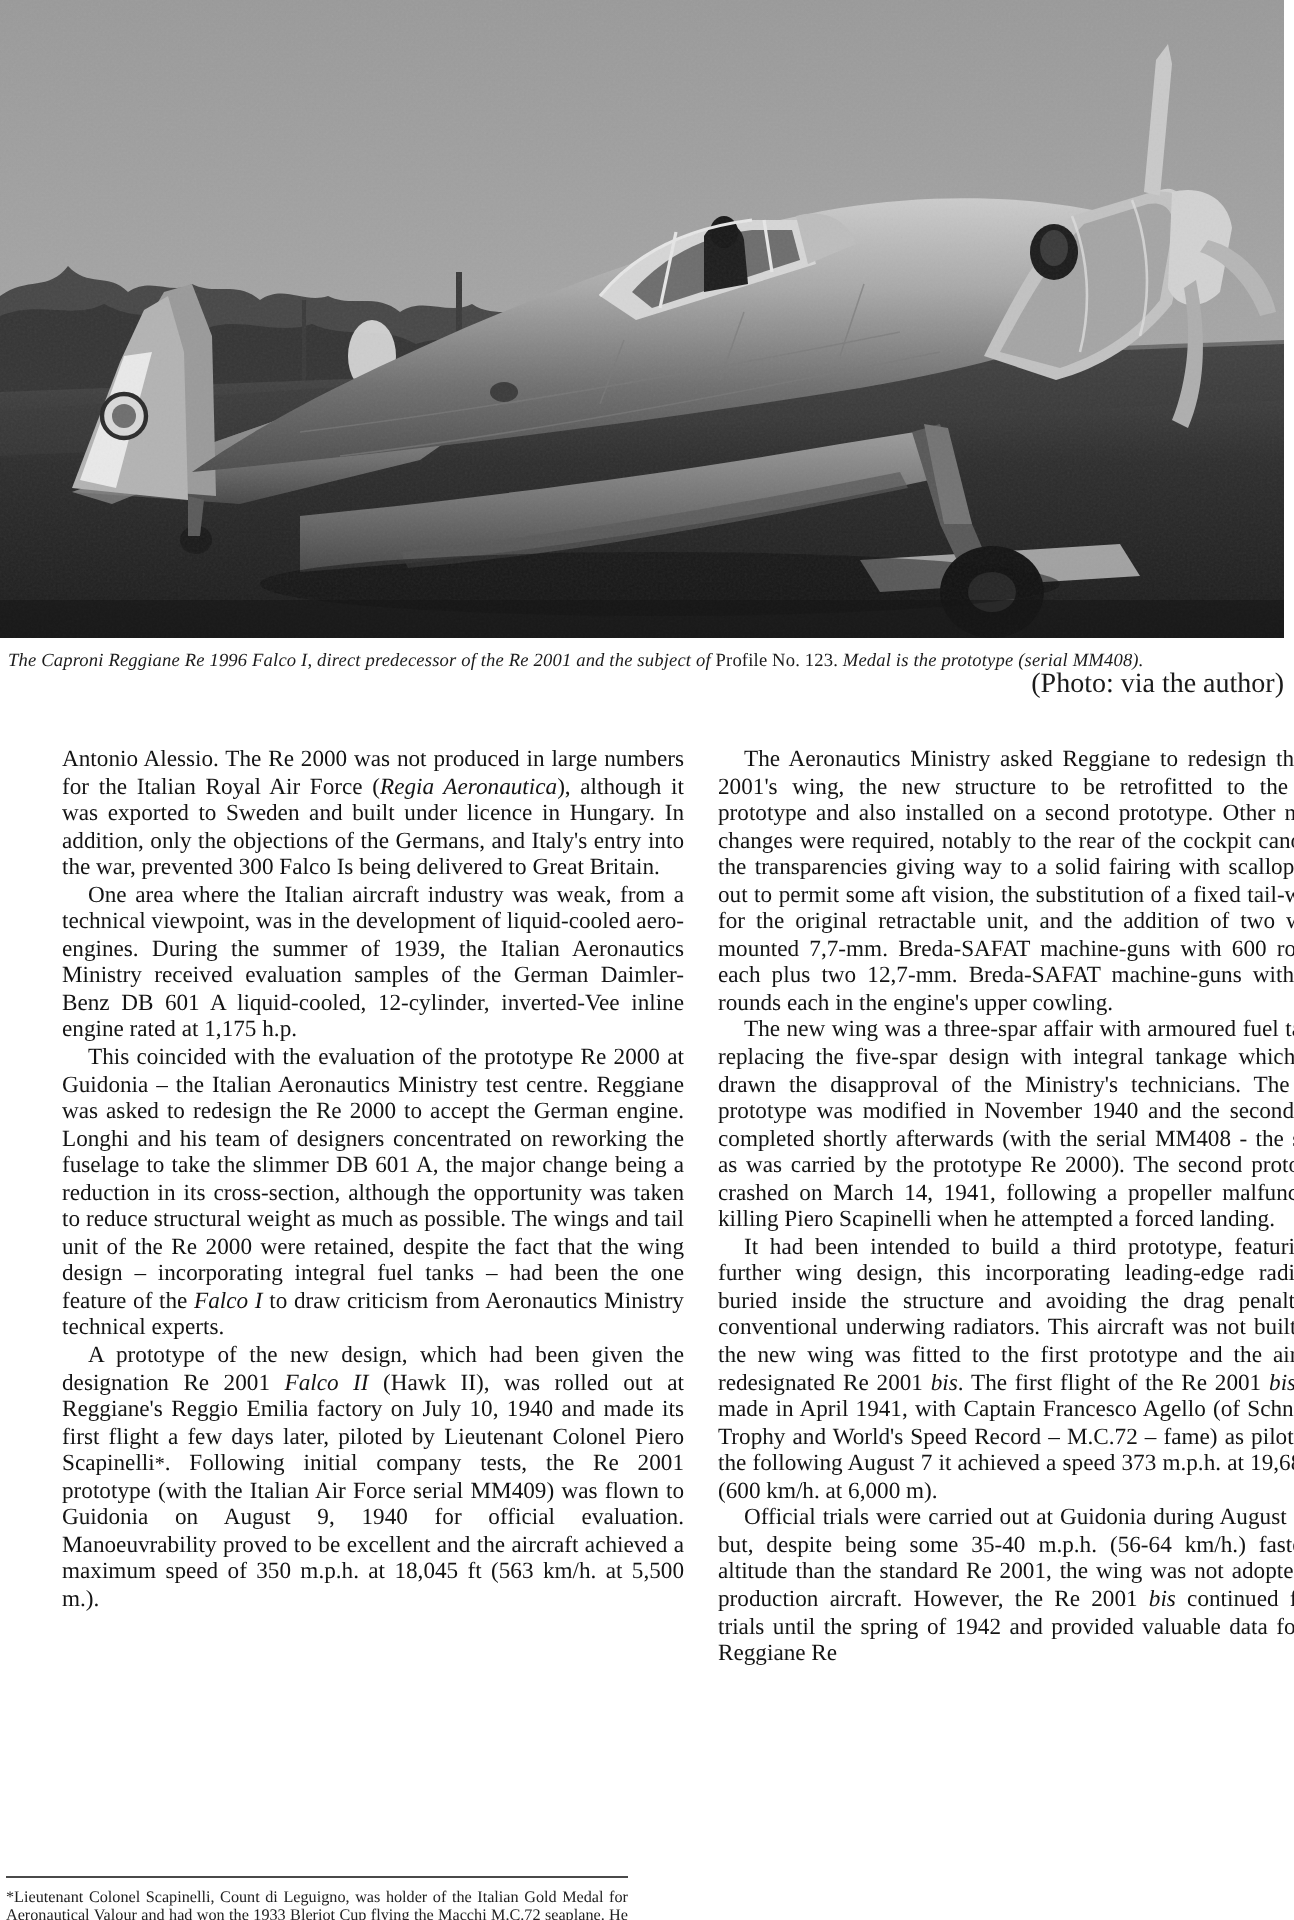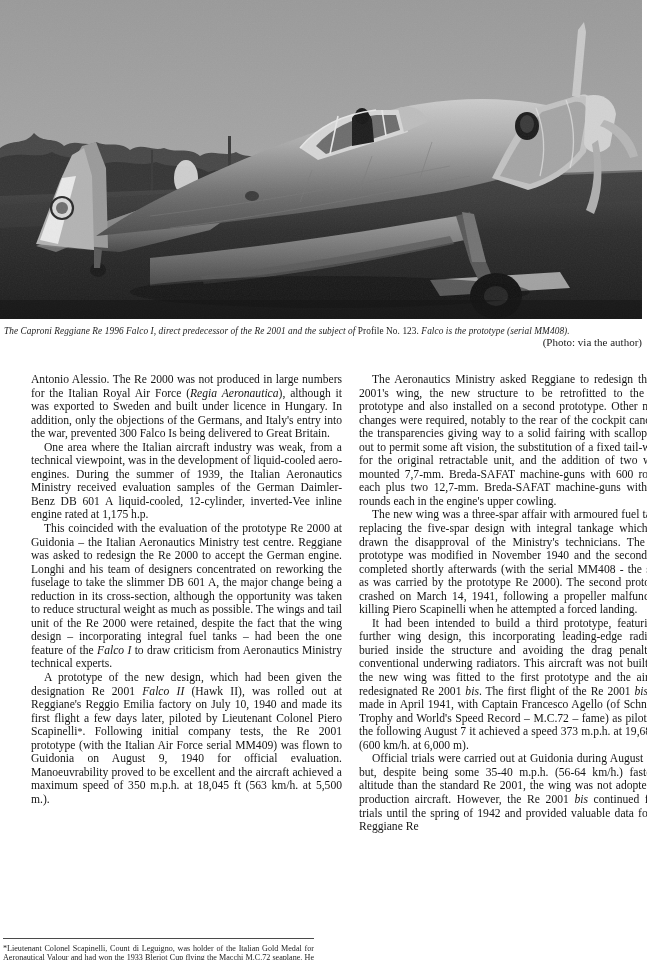--- a/index.html
+++ b/index.html
@@ -41,21 +41,21 @@
     letter-spacing: 0.08px;
   }
   .photo-caption .roman { font-style: normal; margin-top: 34px; }
   .photo-credit {
     position: absolute;
     left: 4px;
     top: 337px;
     width: 638px;
     text-align: right;
     font-style: normal;
-    font-size: 11px;
+    font-size: 14px;
     line-height: 11.5px;
     color: #1b1b1b;
   }
 
   
   .columns {
     position: absolute;
     left: 3px;
     top: 373px;
     width: 641px;
@@ -242,21 +242,21 @@
 
     <ellipse cx="330" cy="292" rx="200" ry="16" fill="#101010" opacity="0.5"></ellipse>
 
     <rect x="0" y="0" width="642" height="319" filter="url(#grain)" opacity="0.55"></rect>
 
     <rect x="0" y="300" width="642" height="19" fill="#151515" opacity="0.55"></rect>
   </svg>
 </div>
 
 <div class="photo-caption">
-  <span>The Caproni Reggiane Re 1996 Falco I, direct predecessor of the Re 2001 and the subject of </span><span class="roman">Profile No. 123.</span><span> Falco is the prototype (serial MM408).</span>
+  <span>The Caproni Reggiane Re 1996 Falco I, direct predecessor of the Re 2001 and the subject of </span><span class="roman">Profile No. 123.</span><span> Medal is the prototype (serial MM408).</span>
 </div>
 <div class="photo-credit">(Photo: via the author)</div>
 
 <div class="columns">
 
   <div class="column">
     <p class="no-indent">Antonio Alessio. The Re 2000 was not produced in large numbers for the Italian Royal Air Force (<i>Regia Aeronautica</i>), although it was exported to Sweden and built under licence in Hungary. In addition, only the objections of the Germans, and Italy's entry into the war, prevented 300 Falco Is being delivered to Great Britain.</p>
     <p>One area where the Italian aircraft industry was weak, from a technical viewpoint, was in the development of liquid-cooled aero-engines. During the summer of 1939, the Italian Aeronautics Ministry received evaluation samples of the German Daimler-Benz DB 601 A liquid-cooled, 12-cylinder, inverted-Vee inline engine rated at 1,175 h.p.</p>
     <p>This coincided with the evaluation of the prototype Re 2000 at Guidonia – the Italian Aeronautics Ministry test centre. Reggiane was asked to redesign the Re 2000 to accept the German engine. Longhi and his team of designers concentrated on reworking the fuselage to take the slimmer DB 601 A, the major change being a reduction in its cross-section, although the opportunity was taken to reduce structural weight as much as possible. The wings and tail unit of the Re 2000 were retained, despite the fact that the wing design – incorporating integral fuel tanks – had been the one feature of the <i>Falco I</i> to draw criticism from Aeronautics Ministry technical experts.</p>
     <p>A prototype of the new design, which had been given the designation Re 2001 <i>Falco II</i> (Hawk II), was rolled out at Reggiane's Reggio Emilia factory on July 10, 1940 and made its first flight a few days later, piloted by Lieutenant Colonel Piero Scapinelli<sup class="fn">*</sup>. Following initial company tests, the Re 2001 prototype (with the Italian Air Force serial MM409) was flown to Guidonia on August 9, 1940 for official evaluation. Manoeuvrability proved to be excellent and the aircraft achieved a maximum speed of 350 m.p.h. at 18,045 ft (563 km/h. at 5,500 m.).</p>

